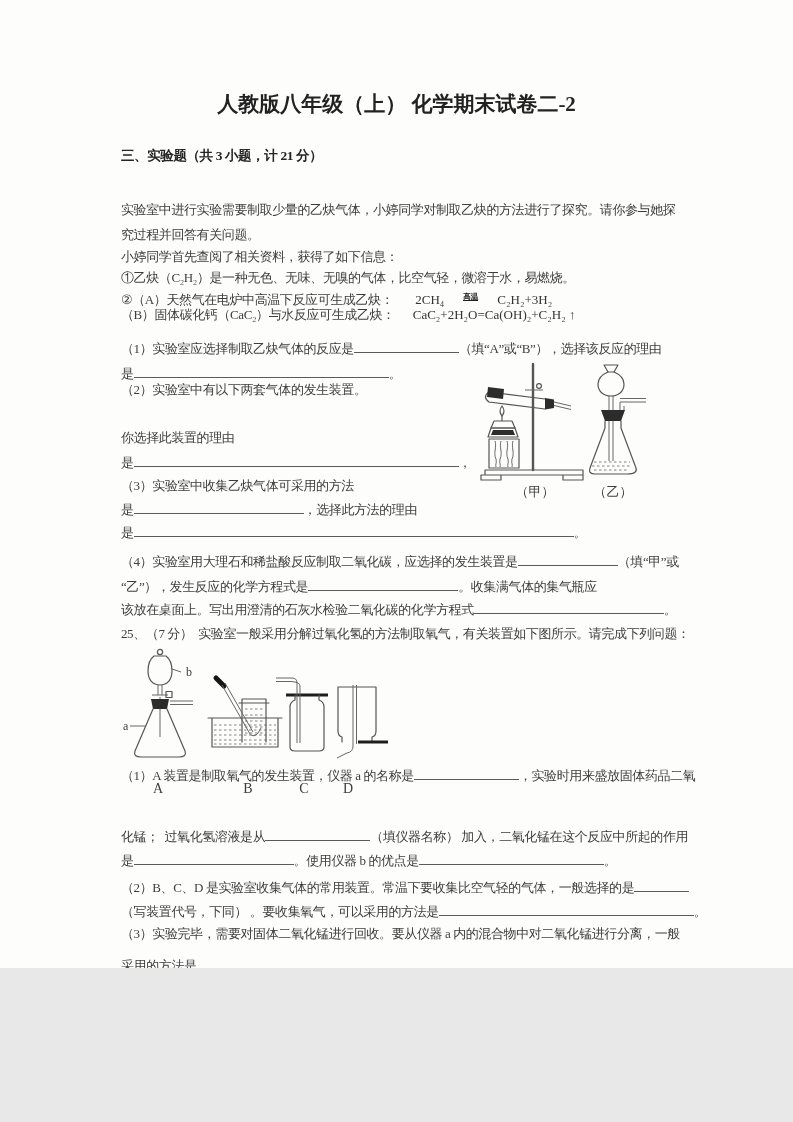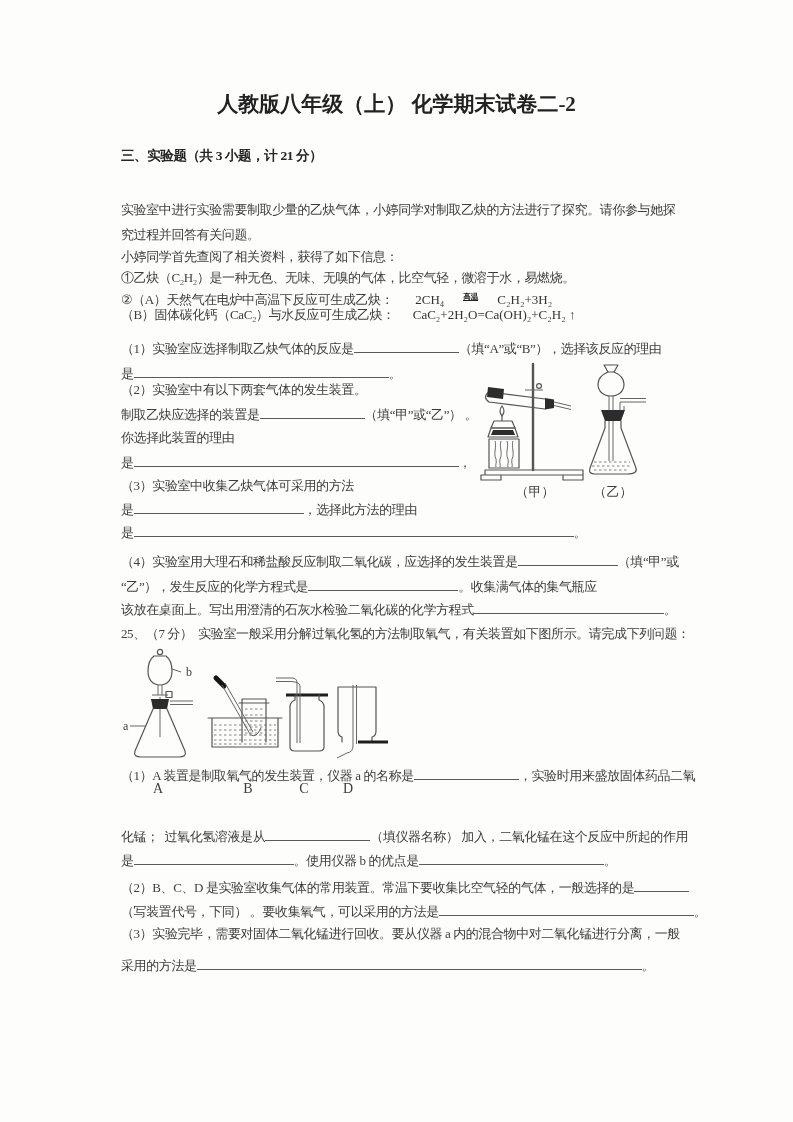--- a/index.html
+++ b/index.html
@@ -1,18 +1,18 @@
 <!DOCTYPE html>
 <html><head>
 <meta charset="utf-8">
 <style>
   html,body{margin:0;padding:0;background:#e8e8e8;}
   .page{
     position:relative;
-    width:793px;height:1122px;
+    width:793px;height:968px;
     background:#fdfdfc;
     font-family:"Liberation Serif","DejaVu Serif",serif;
     color:#3d3d3d;
     overflow:hidden;
     margin:0 auto;
   }
   .ln{
     position:absolute;
     left:121px;
     font-size:13px;
@@ -66,21 +66,20 @@
   <div class="ln" style="top:269px">①乙炔（C₂H₂）是一种无色、无味、无嗅的气体，比空气轻，微溶于水，易燃烧。</div>
 
   <div class="ln" style="top:291px"><span>②（A）天然气在电炉中高温下反应可生成乙炔：</span><span class="gap"></span><span class="fml">2CH₄</span><span class="cond">高温</span><span class="fml">C₂H₂+3H₂</span></div>
 
   <div class="ln" style="top:306px"><span>（B）固体碳化钙（CaC₂）与水反应可生成乙炔：</span><span class="gap" style="width:18px"></span><span class="fml">CaC₂+2H₂O=Ca(OH)₂+C₂H₂ ↑</span></div>
 
   <div class="ln" style="top:339px"><span>（1）实验室应选择制取乙炔气体的反应是</span><span class="blank" style="width:105px"></span><span>（填“A”或“B”），选择该反应的理由</span></div>
   <div class="ln" style="top:364px"><span>是</span><span class="blank" style="width:255px"></span><span>。</span></div>
 
   <div class="ln" style="top:381px">（2）实验室中有以下两套气体的发生装置。</div>
-  <div class="ln" style="top:405px"><span>制取乙炔应选择的装置是</span><span class="blank" style="width:105px"></span><span>（填“甲”或“乙”） 。</span></div>
   <div class="ln" style="top:429px">你选择此装置的理由</div>
   <div class="ln" style="top:453px"><span>是</span><span class="blank" style="width:325px"></span><span>，</span></div>
 
   <div class="ln" style="top:477px">（3）实验室中收集乙炔气体可采用的方法</div>
   <div class="ln" style="top:500px"><span>是</span><span class="blank" style="width:170px"></span><span>，选择此方法的理由</span></div>
   <div class="ln" style="top:523px"><span>是</span><span class="blank" style="width:440px"></span><span>。</span></div>
 
   <div class="ln" style="top:552px"><span>（4）实验室用大理石和稀盐酸反应制取二氧化碳，应选择的发生装置是</span><span class="blank" style="width:100px"></span><span>（填“甲”或</span></div>
   <div class="ln" style="top:577px"><span>“乙”），发生反应的化学方程式是</span><span class="blank" style="width:150px"></span><span>。收集满气体的集气瓶应</span></div>
   <div class="ln" style="top:600px"><span>该放在桌面上。写出用澄清的石灰水检验二氧化碳的化学方程式</span><span class="blank" style="width:190px"></span><span>。</span></div>

